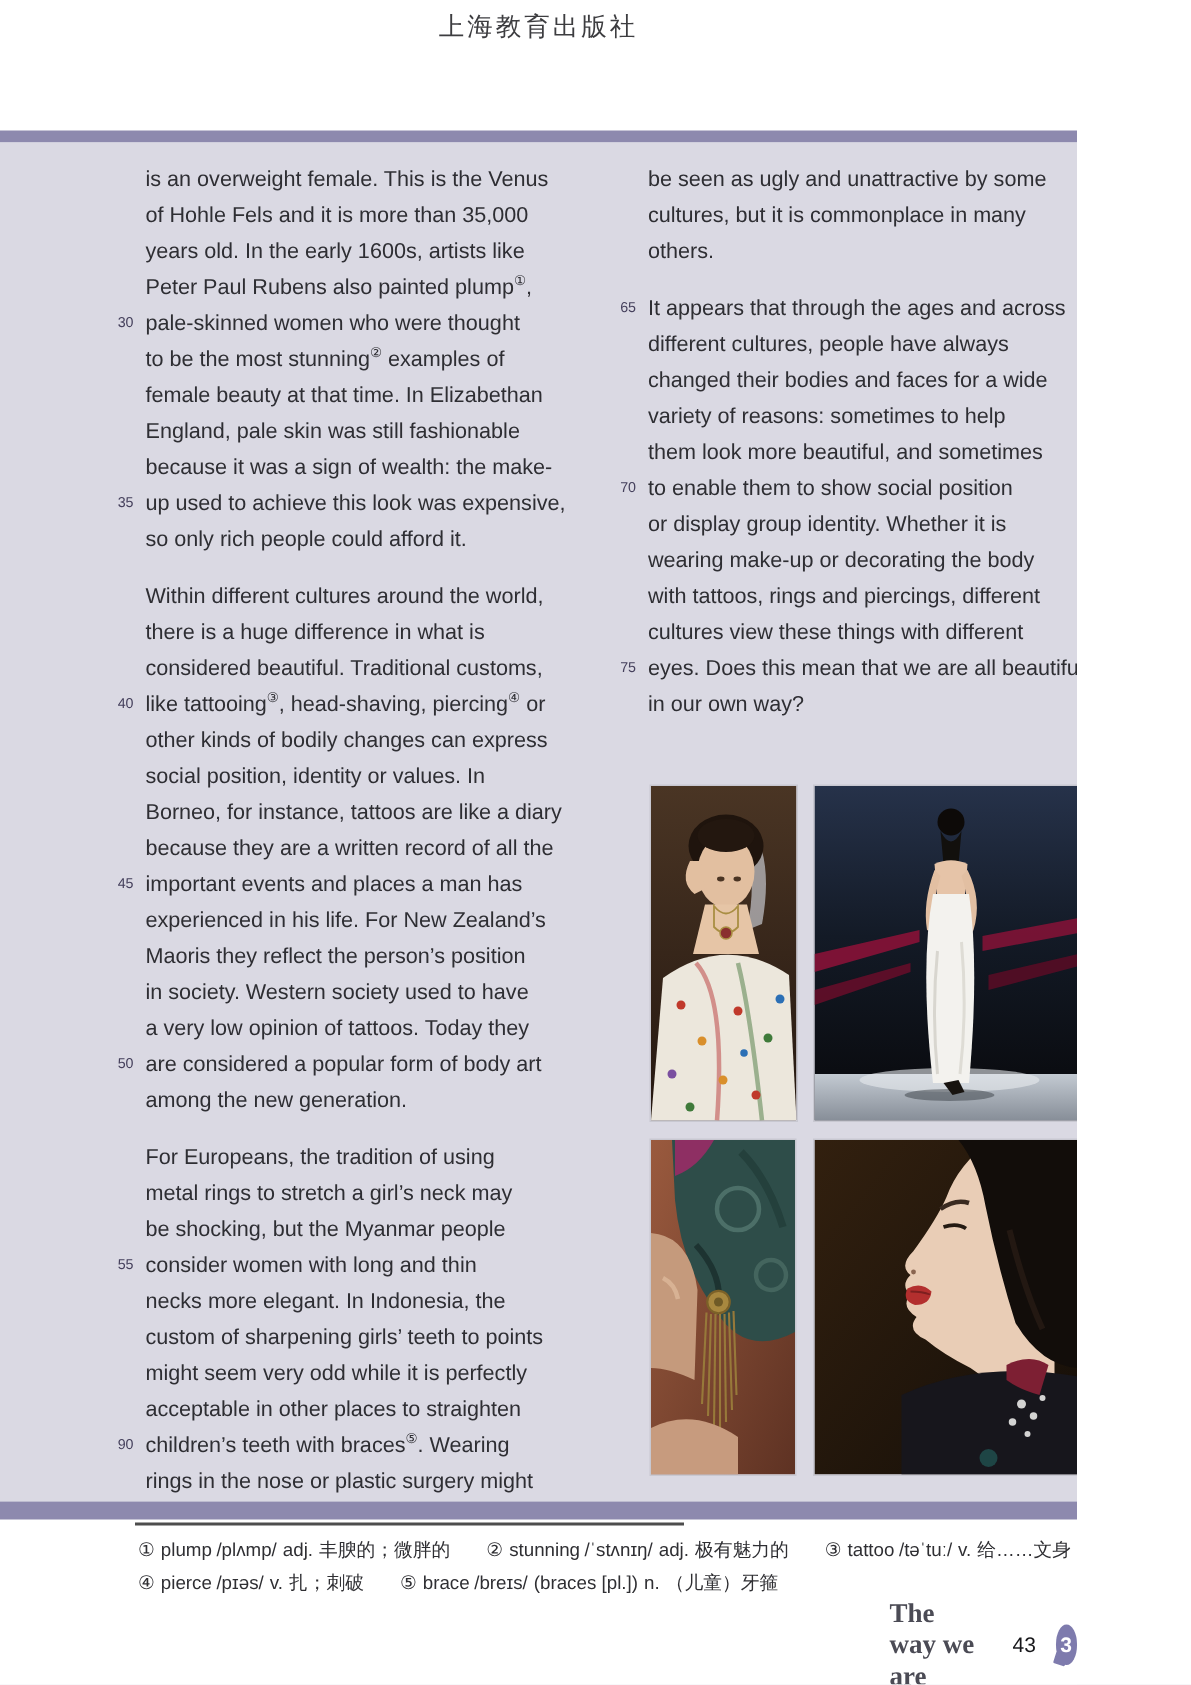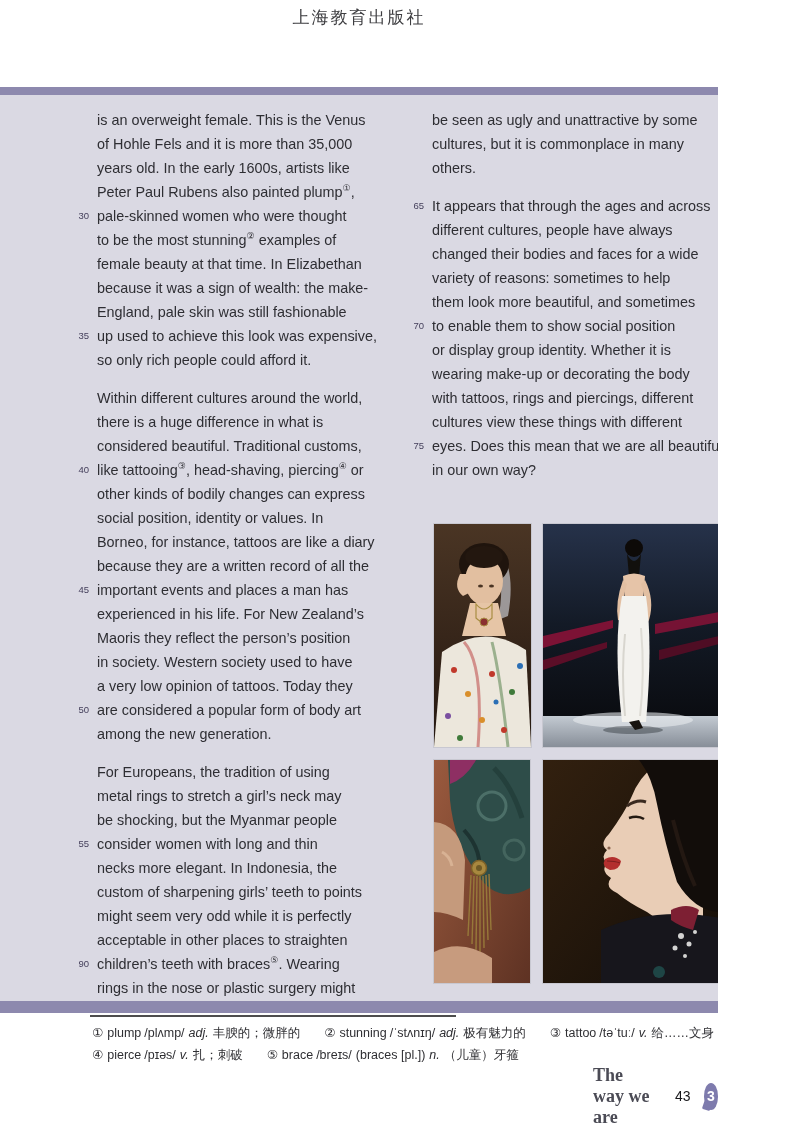--- a/index.html
+++ b/index.html
@@ -37,21 +37,21 @@
 
   
   .fn-rule{position:absolute;left:90px;top:1015px;width:366px;height:2px;background:#4d4d4d;}
   .footnotes{position:absolute;left:92px;top:1022px;width:660px;font-size:12.5px;color:#2f2f33;}
   .fn-row{height:22px;line-height:22px;white-space:nowrap;}
   .fn-item{margin-right:24px;}
   .fn-num{margin-right:4px;}
   .fn-word{margin-right:3px;}
   .fn-phon{margin-right:4px;}
   .fn-extra{margin-right:4px;}
-  .fn-pos{font-style:italic;margin-right:4px;}
+  .fn-pos{margin-right:4px;}
 
   
   .footer{position:absolute;top:1082px;left:593px;height:28px;display:flex;align-items:center;}
   .footer-title{font-weight:bold;font-size:18px;color:#4b4b55;font-family:Liberation Serif, serif;}
   .footer-page{font-weight:normal;font-size:14px;color:#17171a;margin-left:18px;}
   .unit-badge{margin-left:13px;width:27px;height:27px;border-radius:50%;background:#7e7bad;
               color:#ffffff;font-weight:bold;font-size:14px;display:flex;align-items:center;
               justify-content:center;position:relative;}
   .unit-badge::after{content:"";position:absolute;left:-1px;bottom:0;width:8px;height:8px;
               background:#7e7bad;transform:rotate(18deg);border-radius:1px;z-index:0;}
@@ -70,22 +70,22 @@
 
   <div class="col col-left">
       <div class="para">
         <div class="line"><span class="ltext">is an overweight female. This is the Venus</span></div>
         <div class="line"><span class="ltext">of Hohle Fels and it is more than 35,000</span></div>
         <div class="line"><span class="ltext">years old. In the early 1600s, artists like</span></div>
         <div class="line"><span class="ltext">Peter Paul Rubens also painted plump<sup>①</sup>,</span></div>
         <div class="line"><span class="lnum">30</span><span class="ltext">pale-skinned women who were thought</span></div>
         <div class="line"><span class="ltext">to be the most stunning<sup>②</sup> examples of</span></div>
         <div class="line"><span class="ltext">female beauty at that time. In Elizabethan</span></div>
+        <div class="line"><span class="ltext">England, pale skin was still fashionable</span></div>
         <div class="line"><span class="ltext">because it was a sign of wealth: the make-</span></div>
-        <div class="line"><span class="ltext">England, pale skin was still fashionable</span></div>
         <div class="line"><span class="lnum">35</span><span class="ltext">up used to achieve this look was expensive,</span></div>
         <div class="line"><span class="ltext">so only rich people could afford it.</span></div>
       </div>
       <div class="para">
         <div class="line"><span class="ltext">Within different cultures around the world,</span></div>
         <div class="line"><span class="ltext">there is a huge difference in what is</span></div>
         <div class="line"><span class="ltext">considered beautiful. Traditional customs,</span></div>
         <div class="line"><span class="lnum">40</span><span class="ltext">like tattooing<sup>③</sup>, head-shaving, piercing<sup>④</sup> or</span></div>
         <div class="line"><span class="ltext">other kinds of bodily changes can express</span></div>
         <div class="line"><span class="ltext">social position, identity or values. In</span></div>

